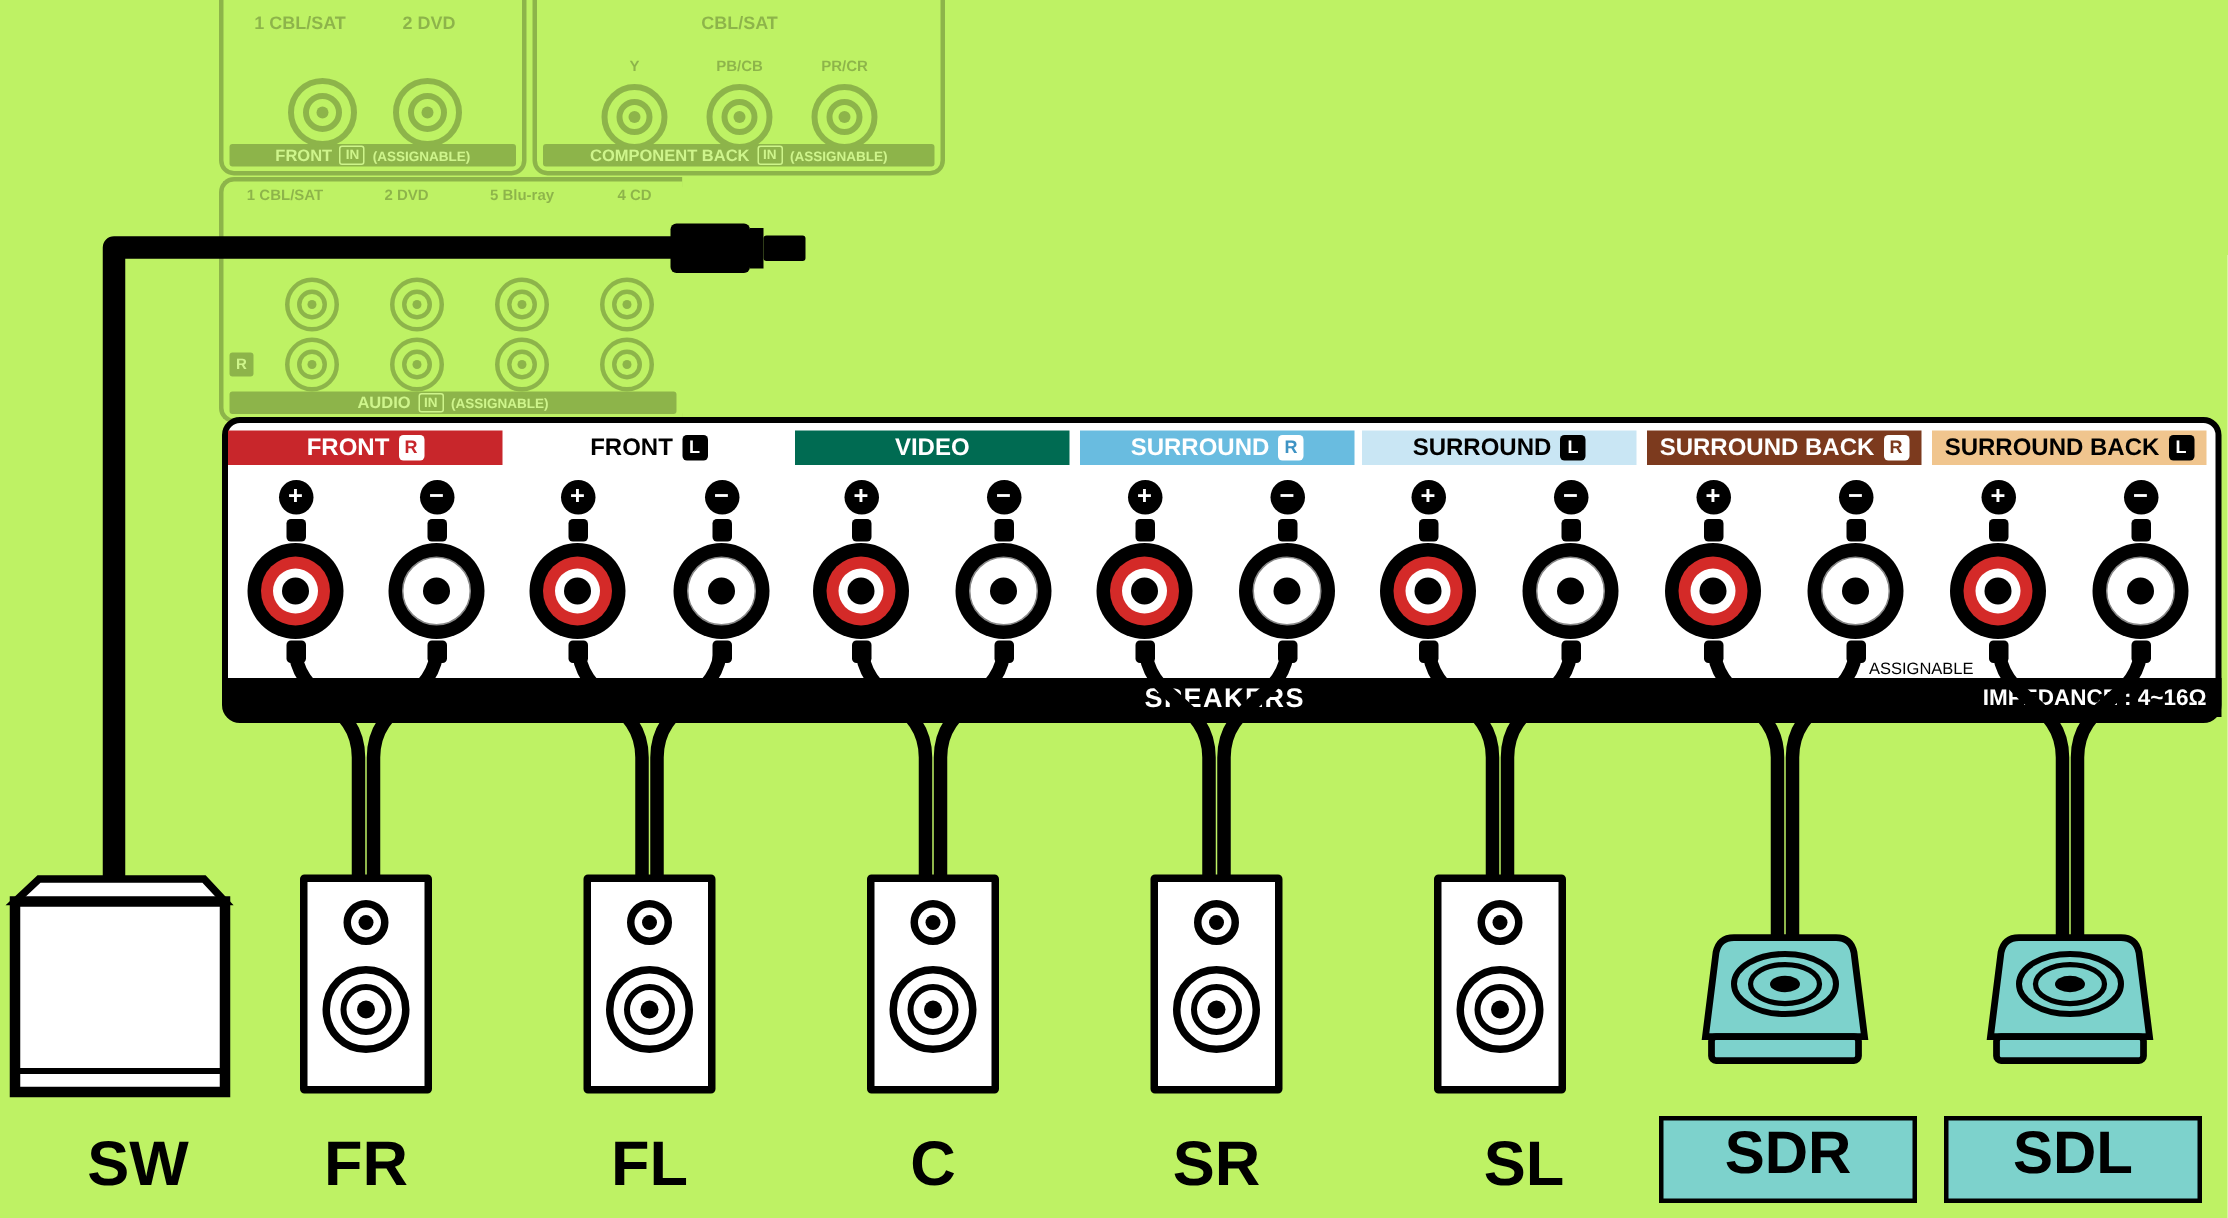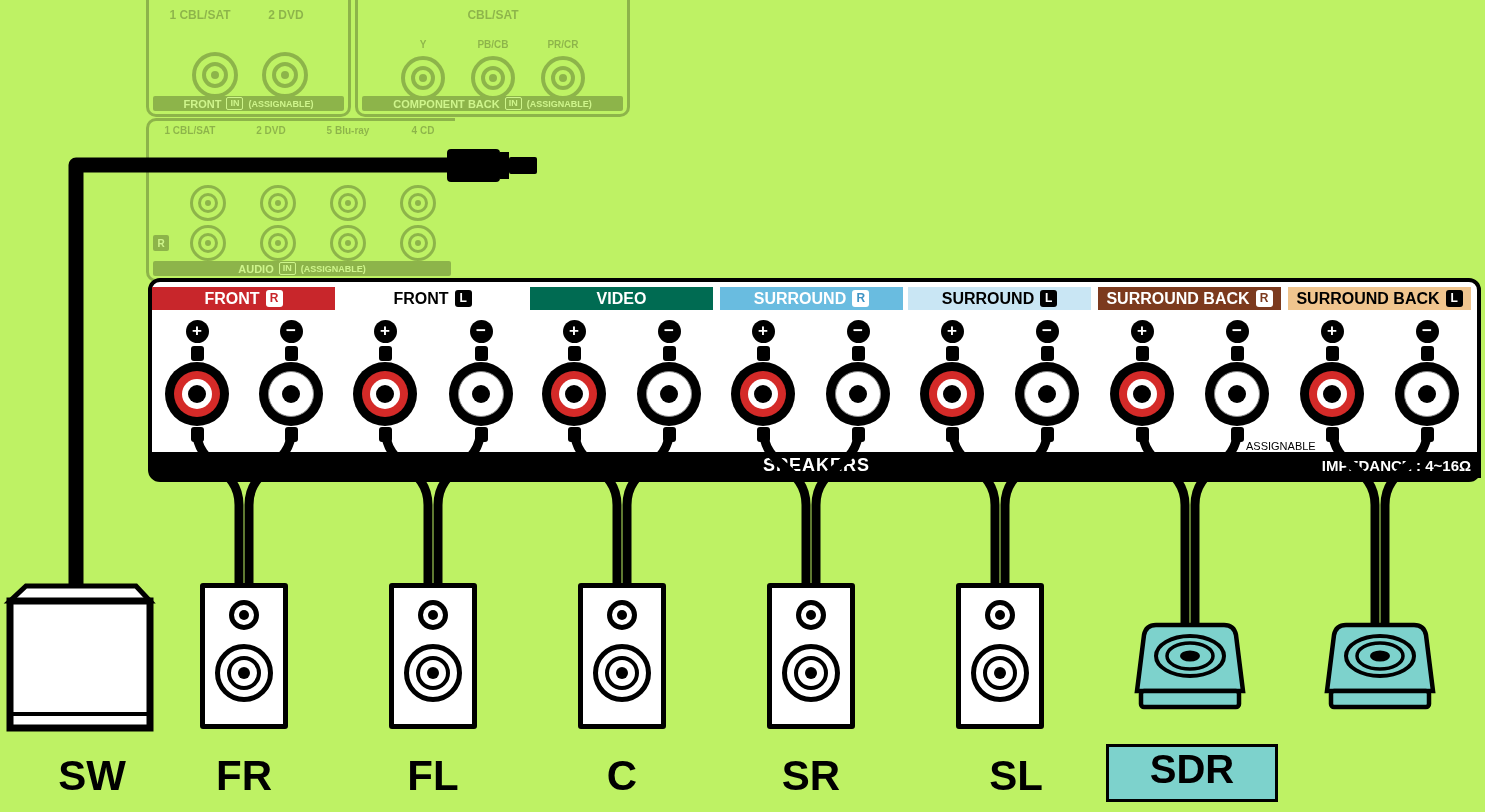--- a/index.html
+++ b/index.html
@@ -514,14 +514,17 @@
 
   <div class="lbl" style="left:92px">SW</div>
   <div class="lbl" style="left:244px">FR</div>
   <div class="lbl" style="left:433px">FL</div>
   <div class="lbl" style="left:622px">C</div>
   <div class="lbl" style="left:811px">SR</div>
   <div class="lbl" style="left:1016px">SL</div>
   <div class="tealbox" style="left:1106px">
       <span>SDR</span>
     </div>
+  <div class="tealbox" style="left:1296px">
+      <span>SDL</span>
+    </div>
 
 </div>
 
 </body></html>

